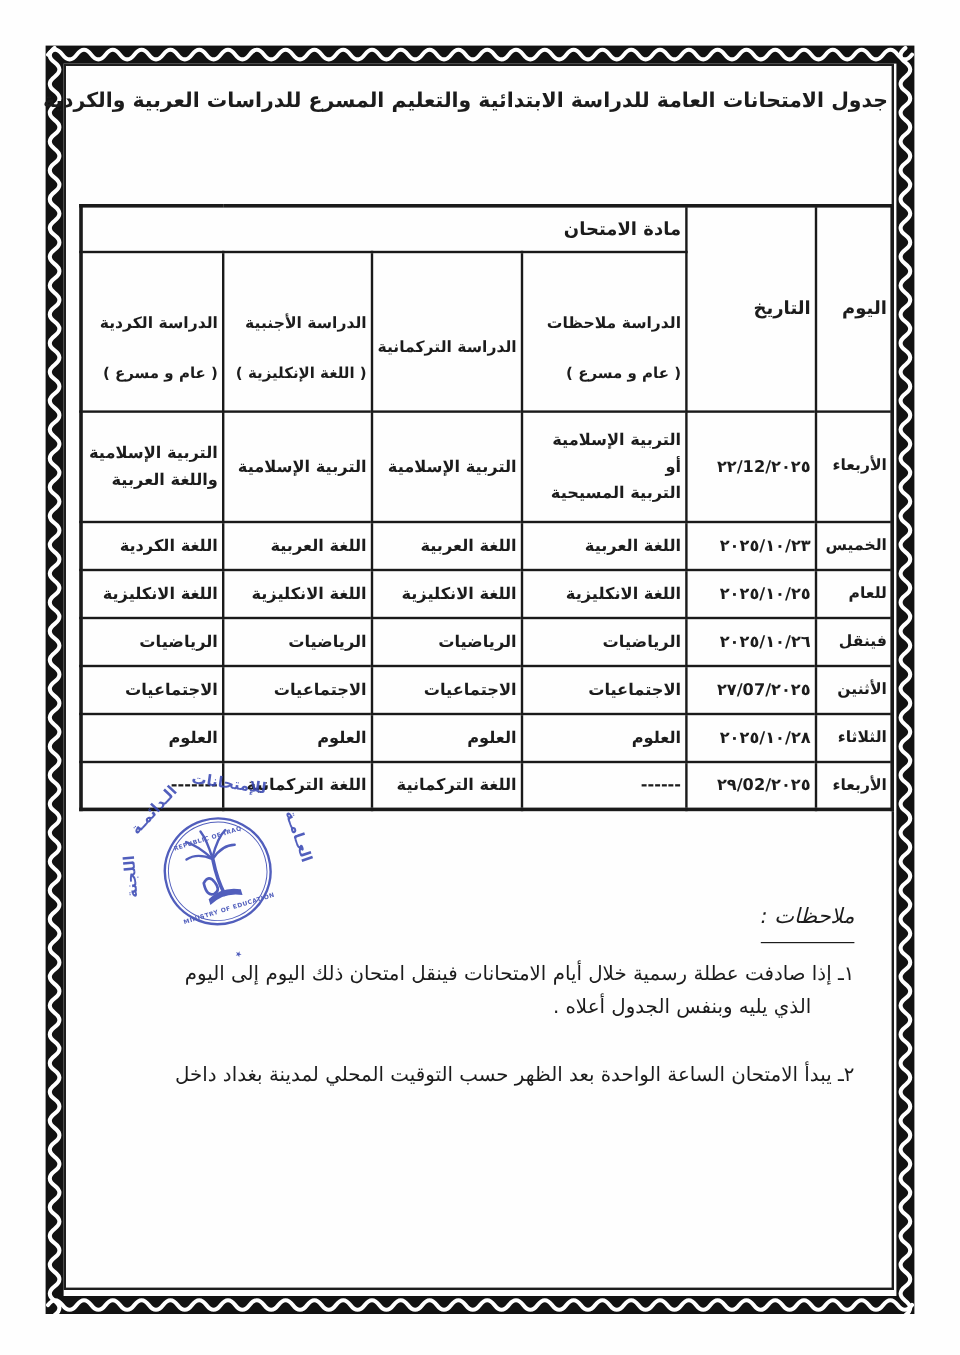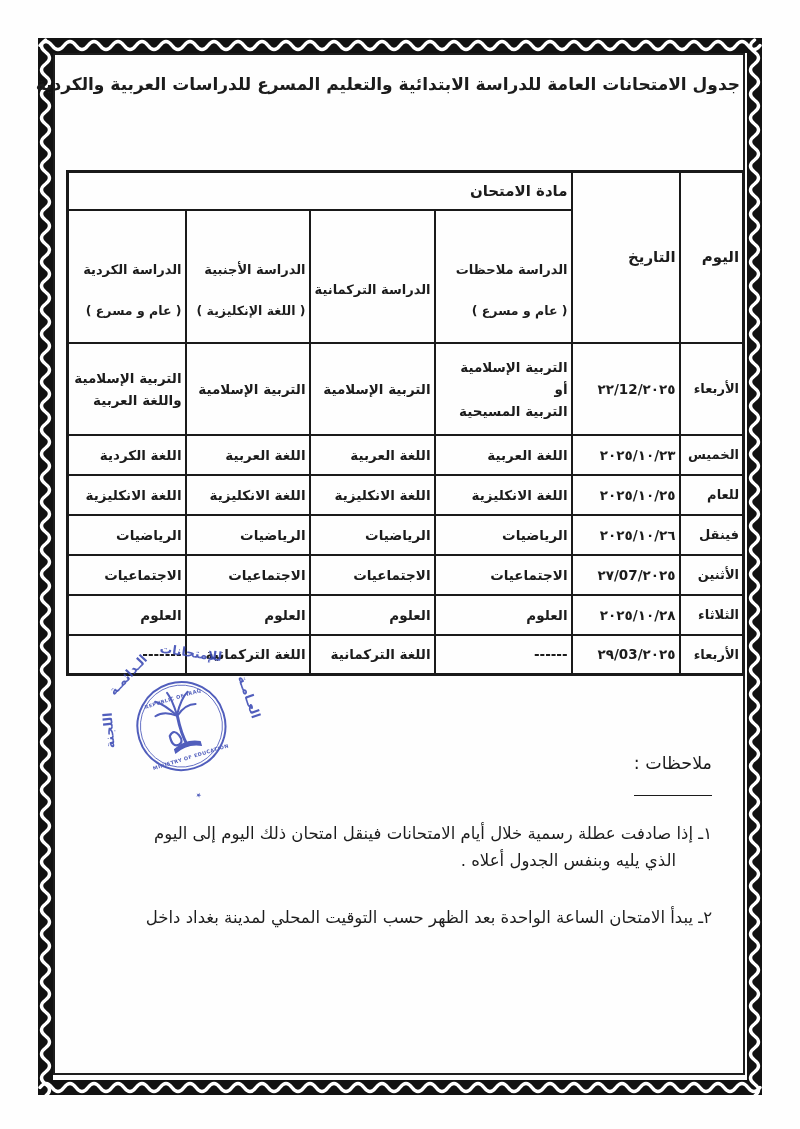--- a/index.html
+++ b/index.html
@@ -28,21 +28,21 @@
   tr.r-std{height:40px;}
   th{font-size:15px;}
   th .sub1{font-size:13px;white-space:nowrap;line-height:24px;margin-top:27px;}
   th .sub2{font-size:12.5px;white-space:nowrap;line-height:22px;}
   td.c-day{font-size:13px;white-space:nowrap;padding:2px 1px;}
   td.c-date{font-size:13.5px;white-space:nowrap;}
   td.c-subj{font-size:13.5px;line-height:22px;}
   .notes{position:absolute;top:750px;right:88px;width:626px;font-size:16.5px;line-height:27px;}
   .notes-heading{
     display:inline-block;font-size:17.5px;border-bottom:1.6px solid #1c1c1c;
-    padding-bottom:18px;margin-bottom:16px;
+    padding-bottom:7px;margin-bottom:4px;font-style:italic;
   }
   .note{margin-top:8px;text-align:right;}
   .note.second{margin-top:30px;}
   .note-line{white-space:nowrap;}
   .note-line.wrap{padding-right:36px;}
   .stamp{
     position:absolute;left:88px;top:640px;width:188px;height:176px;
     transform:rotate(-17deg);opacity:0.88;
   }
   .stamp text{fill:#3a49b4;font-family:"DejaVu Sans",sans-serif;}
@@ -151,21 +151,21 @@
         <tr class="r-std">
           <td class="c-day">الثلاثاء</td>
           <td class="c-date">٢٠٢٥/١٠/٢٨</td>
           <td class="c-subj">العلوم</td>
           <td class="c-subj">العلوم</td>
           <td class="c-subj">العلوم</td>
           <td class="c-subj">العلوم</td>
         </tr>
         <tr class="r-std">
           <td class="c-day">الأربعاء</td>
-          <td class="c-date">٢٠٢٥/03/٢٩</td>
+          <td class="c-date">٢٠٢٥/02/٢٩</td>
           <td class="c-subj">------</td>
           <td class="c-subj">اللغة التركمانية</td>
           <td class="c-subj">اللغة التركمانية</td>
           <td class="c-subj">-------</td>
         </tr>
       </tbody>
     </table>
 
     <svg class="stamp" viewBox="0 0 188 176">
       <g>

